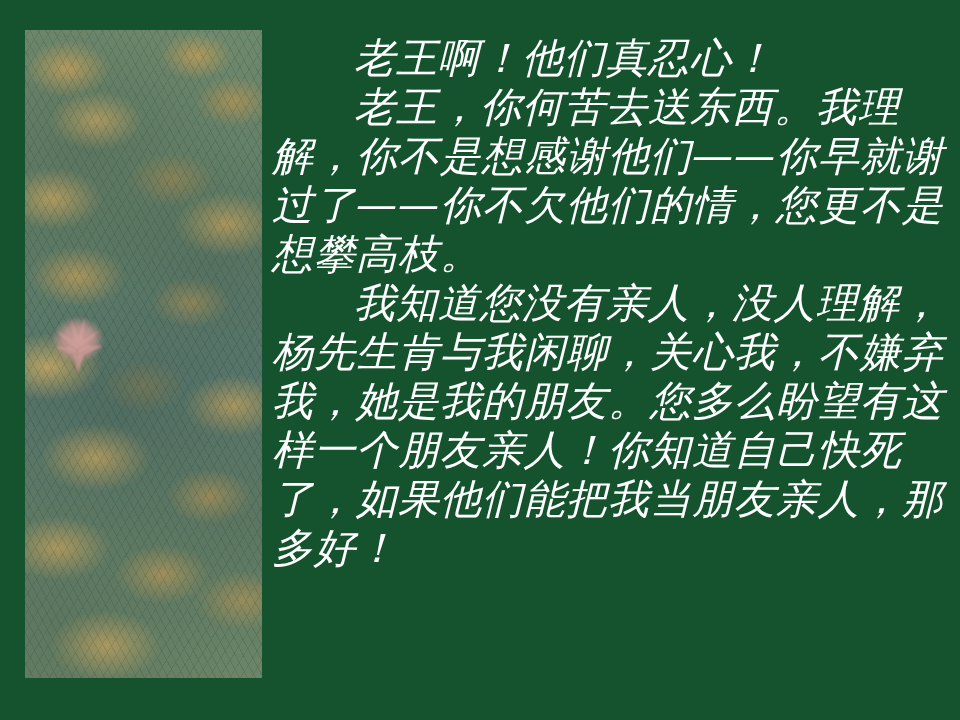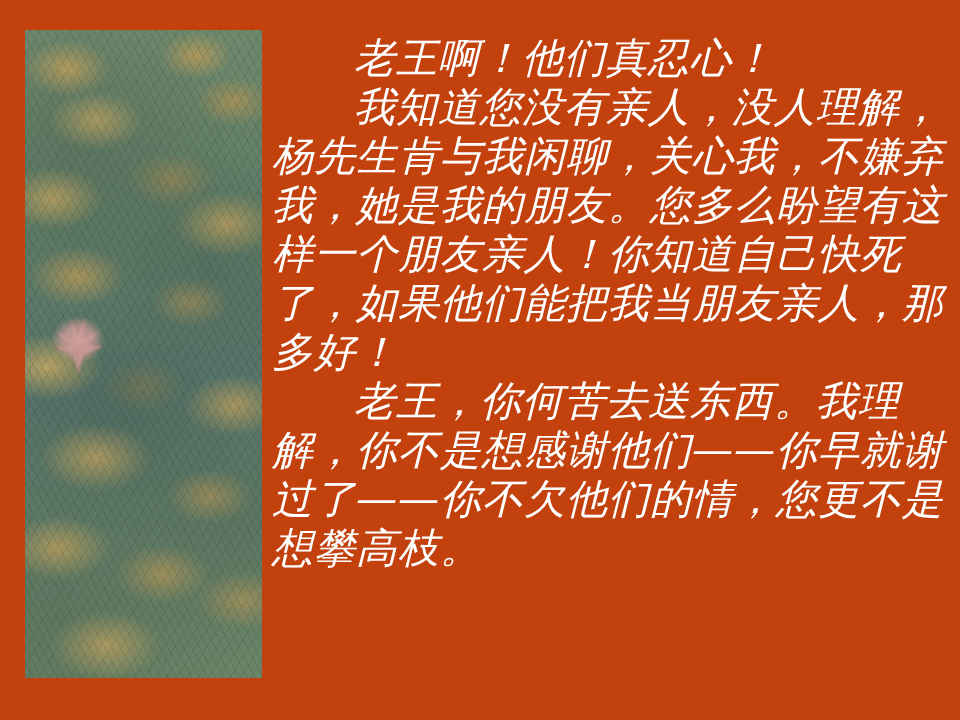--- a/index.html
+++ b/index.html
@@ -10,21 +10,21 @@
   body {
     width: 960px;
     height: 720px;
     overflow: hidden;
     font-family: "Liberation Serif", "DejaVu Serif", serif;
   }
   #slide {
     position: relative;
     width: 960px;
     height: 720px;
-    background: #c2410c;
+    background: #14532d;
   }
 
   
   #picture-frame {
     position: absolute;
     left: 25px;
     top: 30px;
     width: 237px;
     height: 648px;
     overflow: hidden;
@@ -126,17 +126,17 @@
         </g>
         <g stroke="rgba(150,104,100,0.5)" stroke-width="0.7" fill="none">
           <path d="M35 58 L34 36 M34 38 L20 26 M34 38 L49 26 M34 42 L18 33 M34 42 L52 33"></path>
         </g>
       </svg>
     </div>
   </div>
 
   <div id="body-text">
     <p class="p-first">老王啊！他们真忍心！</p>
+    <p>老王，你何苦去送东西。我理解，你不是想感谢他们——你早就谢过了——你不欠他们的情，您更不是想攀高枝。</p>
     <p>我知道您没有亲人，没人理解，杨先生肯与我闲聊，关心我，不嫌弃我，她是我的朋友。您多么盼望有这样一个朋友亲人！你知道自己快死了，如果他们能把我当朋友亲人，那多好！</p>
-    <p>老王，你何苦去送东西。我理解，你不是想感谢他们——你早就谢过了——你不欠他们的情，您更不是想攀高枝。</p>
   </div>
 
 </div>
 
 </body></html>

